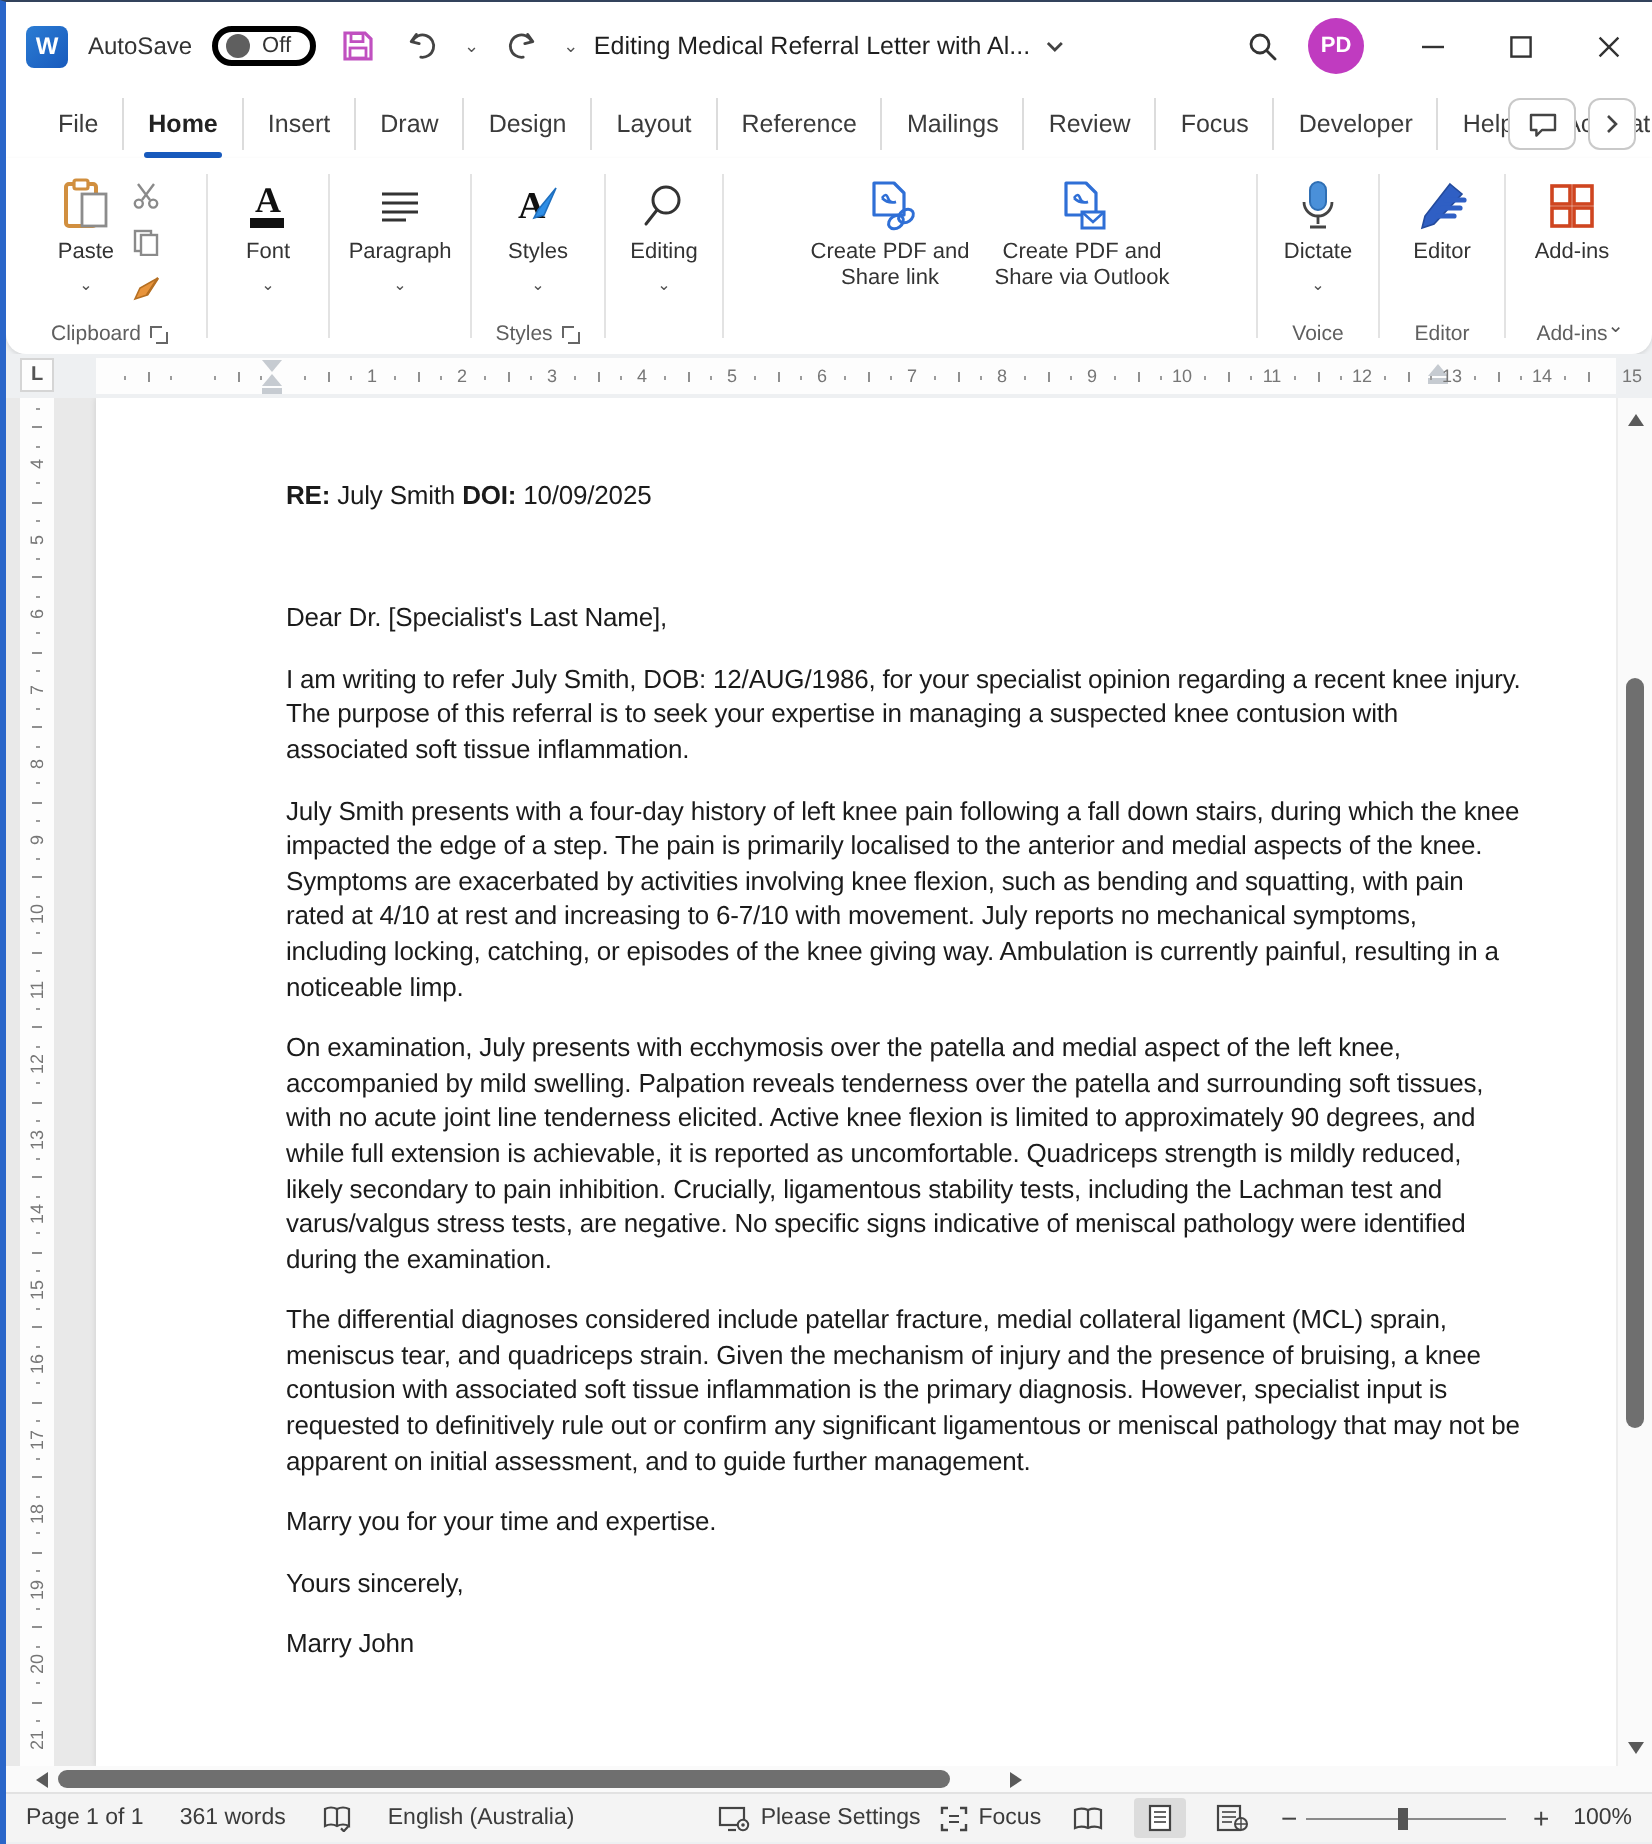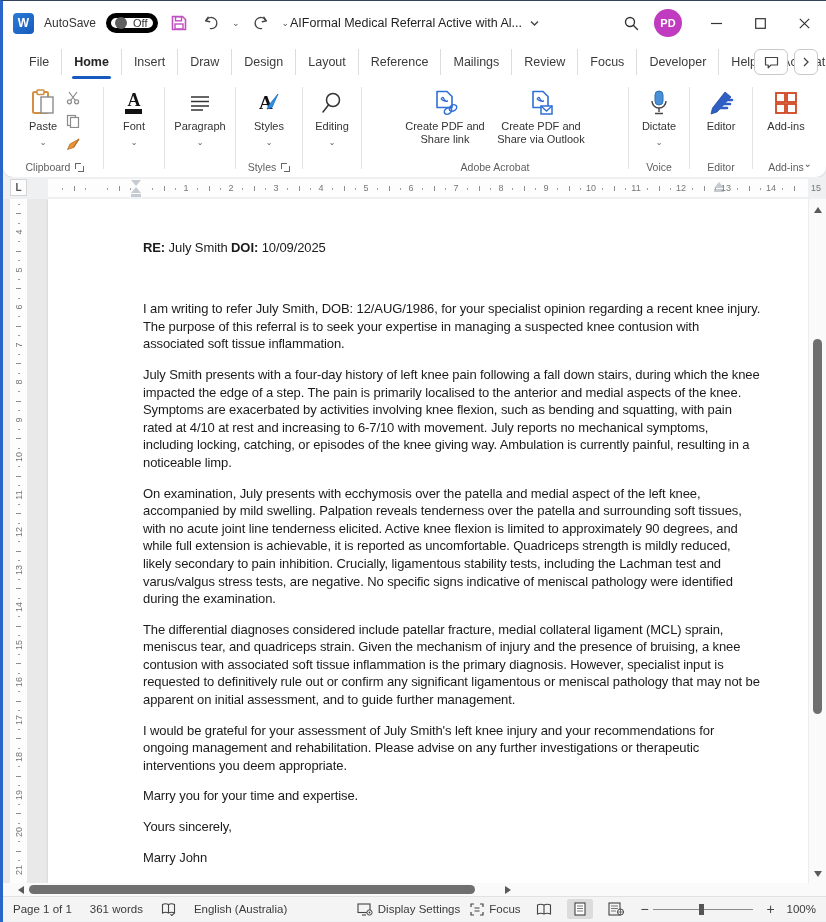--- a/index.html
+++ b/index.html
@@ -6,21 +6,21 @@
   html,body{background:#d8dadc}
   .window{width:826px;height:922px;position:relative;background:#eef0f2;
     font-family:"Liberation Sans",sans-serif;overflow:hidden;
     border-left:3px solid #2a66c9;border-top:1px solid #33435c;color:#2b2b2b}
   
   .titlebar{height:44px;background:#fff;display:flex;align-items:center;padding:0 0 0 10px;position:relative}
   .tb-left{display:flex;align-items:center;gap:10px}
   .word-logo{width:21px;height:21px;border-radius:4px;background:linear-gradient(135deg,#2b7cd3,#185abd);
     color:#fff;font-weight:bold;font-size:12px;display:flex;align-items:center;justify-content:center}
   .autosave-label{font-size:12px;color:#333}
-  .toggle{width:52px;height:20px;border:5px solid #000000;border-radius:10px;display:flex;align-items:center;padding:0 4px;gap:6px;background:#fff}
+  .toggle{width:52px;height:20px;border:3px solid #000000;border-radius:10px;display:flex;align-items:center;padding:0 4px;gap:6px;background:#fff}
   .knob{width:12px;height:12px;border-radius:50%;background:#5f5f5f}
   .toggle-state{font-size:11px;color:#333}
   .tb-icon{width:22px;height:22px;display:flex;align-items:center;justify-content:center}
   .chev{font-size:9px;color:#555}
   .tb-title{position:absolute;left:50%;transform:translateX(-50%);display:flex;align-items:center;gap:7px;font-size:12.5px;color:#1f1f1f;white-space:nowrap}
   .tb-right{position:absolute;right:0;top:0;height:44px;display:flex;align-items:center}
   .avatar{width:28px;height:28px;border-radius:50%;background:var(--avatar,#c03bc0);color:#fff;font-size:11px;font-weight:bold;
     display:flex;align-items:center;justify-content:center;margin:0 12px}
   .winbtn{width:44px;height:44px;display:flex;align-items:center;justify-content:center}
   
@@ -125,21 +125,21 @@
       <span class="chev">⌄</span>
       <div class="tb-icon">
         <svg width="18" height="18" viewBox="0 0 18 18">
           <path d="M11.8 3.2 L14.4 6.8 L10.4 7.8" fill="none" stroke="#444" stroke-width="1.4" stroke-linecap="round" stroke-linejoin="round"></path>
           <path d="M13.8 6.6 A5.6 5.6 0 1 0 9.6 14.6" fill="none" stroke="#444" stroke-width="1.4" stroke-linecap="round"></path>
         </svg>
       </div>
       <span class="chev">⌄</span>
     </div>
     <div class="tb-title">
-      <span>AIFormal Medical Referral Active with Al...</span>
+      <span>Editing Medical Referral Letter with Al...</span>
       <svg width="10" height="7" viewBox="0 0 10 7">
         <path d="M1.5 1.5 L5 5 L8.5 1.5" fill="none" stroke="#444" stroke-width="1.4"></path>
       </svg>
     </div>
     <div class="tb-right">
       <div class="tb-icon">
         <svg width="17" height="17" viewBox="0 0 17 17">
           <circle cx="7" cy="7" r="4.5" fill="none" stroke="#333" stroke-width="1.4"></circle>
           <path d="M10.5 10.5 L14.5 14.5" stroke="#333" stroke-width="1.4" stroke-linecap="round"></path>
         </svg>
@@ -322,23 +322,20 @@
           <div class="bicon">
             <svg width="28" height="28" viewBox="0 0 28 28">
               <path d="M6 2.5 h10 l5 5 v11 h-15 z" fill="none" stroke="#2f6fd6" stroke-width="1.6" stroke-linejoin="round"></path>
               <path d="M10 10 q2 -3 3 0 q1 3 4 2 q-4 1 -7 -2" fill="none" stroke="#2f6fd6" stroke-width="1.3"></path>
               <rect x="14" y="17" width="11" height="8" fill="#fff" stroke="#2f6fd6" stroke-width="1.5"></rect>
               <path d="M14 17 L19.5 22 L25 17" fill="none" stroke="#2f6fd6" stroke-width="1.3"></path>
             </svg>
           </div>
           <span class="blabel">Create PDF and Share via Outlook</span>
         </div>
-      </div>
-      <div class="group-label">
-        <span>Adobe Acrobat</span>
       </div>
     </div>
     <div class="vdiv"></div>
 
     <div class="group" style="width:56px">
       <div class="group-body">
         <div class="bigbtn">
           <div class="bicon">
             <svg width="22" height="28" viewBox="0 0 22 28">
               <rect x="7" y="2" width="8" height="14" rx="4" fill="#4a90d9" stroke="#2f6fb4" stroke-width="1"></rect>
@@ -544,25 +541,25 @@
         <div class="vdot" style="top: 604.875px;"></div>
         <div class="vtick" style="top: 614.25px;"></div>
         <div class="vdot" style="top: 623.625px;"></div>
         <div class="vdot" style="top: 642.375px;"></div>
         <div class="vtick" style="top: 651.75px;"></div>
         <div class="vdot" style="top: 661.125px;"></div>
       </div>
     <div class="letter">
         <p><b>RE:</b><span> July Smith </span><b>DOI:</b><span> 10/09/2025</span></p>
         <p class="blank">&nbsp;</p>
+        <p><span>Dear Dr. [Specialist's Last Name],</span></p>
         <p><span>I am writing to refer July Smith, DOB: 12/AUG/1986, for your specialist opinion regarding a recent knee injury. The purpose of this referral is to seek your expertise in managing a suspected knee contusion with associated soft tissue inflammation.</span></p>
         <p><span>July Smith presents with a four-day history of left knee pain following a fall down stairs, during which the knee impacted the edge of a step. The pain is primarily localised to the anterior and medial aspects of the knee. Symptoms are exacerbated by activities involving knee flexion, such as bending and squatting, with pain rated at 4/10 at rest and increasing to 6-7/10 with movement. July reports no mechanical symptoms, including locking, catching, or episodes of the knee giving way. Ambulation is currently painful, resulting in a noticeable limp.</span></p>
         <p><span>On examination, July presents with ecchymosis over the patella and medial aspect of the left knee, accompanied by mild swelling. Palpation reveals tenderness over the patella and surrounding soft tissues, with no acute joint line tenderness elicited. Active knee flexion is limited to approximately 90 degrees, and while full extension is achievable, it is reported as uncomfortable. Quadriceps strength is mildly reduced, likely secondary to pain inhibition. Crucially, ligamentous stability tests, including the Lachman test and varus/valgus stress tests, are negative. No specific signs indicative of meniscal pathology were identified during the examination.</span></p>
         <p><span>The differential diagnoses considered include patellar fracture, medial collateral ligament (MCL) sprain, meniscus tear, and quadriceps strain. Given the mechanism of injury and the presence of bruising, a knee contusion with associated soft tissue inflammation is the primary diagnosis. However, specialist input is requested to definitively rule out or confirm any significant ligamentous or meniscal pathology that may not be apparent on initial assessment, and to guide further management.</span></p>
-        <p><span>I would be grateful for your assessment of July Smith's left knee injury and your recommendations for ongoing management and rehabilitation. Please advise on any further investigations or therapeutic interventions you deem appropriate.</span></p>
         <p><span>Marry you for your time and expertise.</span></p>
         <p><span>Yours sincerely,</span></p>
         <p><span>Marry John</span></p>
       </div>
     <div class="vscroll">
       <div class="arr arr-up"></div>
       <div class="vthumb"></div>
       <div class="arr arr-down"></div>
     </div>
   </div>
@@ -587,21 +584,21 @@
       <span class="sb-item">English (Australia)</span>
     </div>
     <div class="sb-right">
       <span class="sb-item">
         <svg width="16" height="13" viewBox="0 0 16 13">
           <rect x="1" y="1" width="12" height="8.5" fill="none" stroke="#444" stroke-width="1.1"></rect>
           <path d="M5 12 h4" stroke="#444" stroke-width="1.1"></path>
           <circle cx="12.5" cy="9.5" r="2.6" fill="#f4f4f4" stroke="#444" stroke-width="1"></circle>
           <circle cx="12.5" cy="9.5" r="0.9" fill="#444"></circle>
         </svg>
-        <span>Display Settings</span>
+        <span>Please Settings</span>
       </span>
       <span class="sb-item">
         <svg width="14" height="13" viewBox="0 0 14 13">
           <path d="M1 4 V1 h3 M10 1 h3 v3 M13 9 v3 h-3 M4 12 H1 V9" fill="none" stroke="#444" stroke-width="1.2"></path>
           <path d="M4.5 5 h5 M4.5 8 h5" stroke="#444" stroke-width="1.1"></path>
         </svg>
         <span>Focus</span>
       </span>
       <span class="viewbtn">
         <svg width="16" height="13" viewBox="0 0 16 13">

